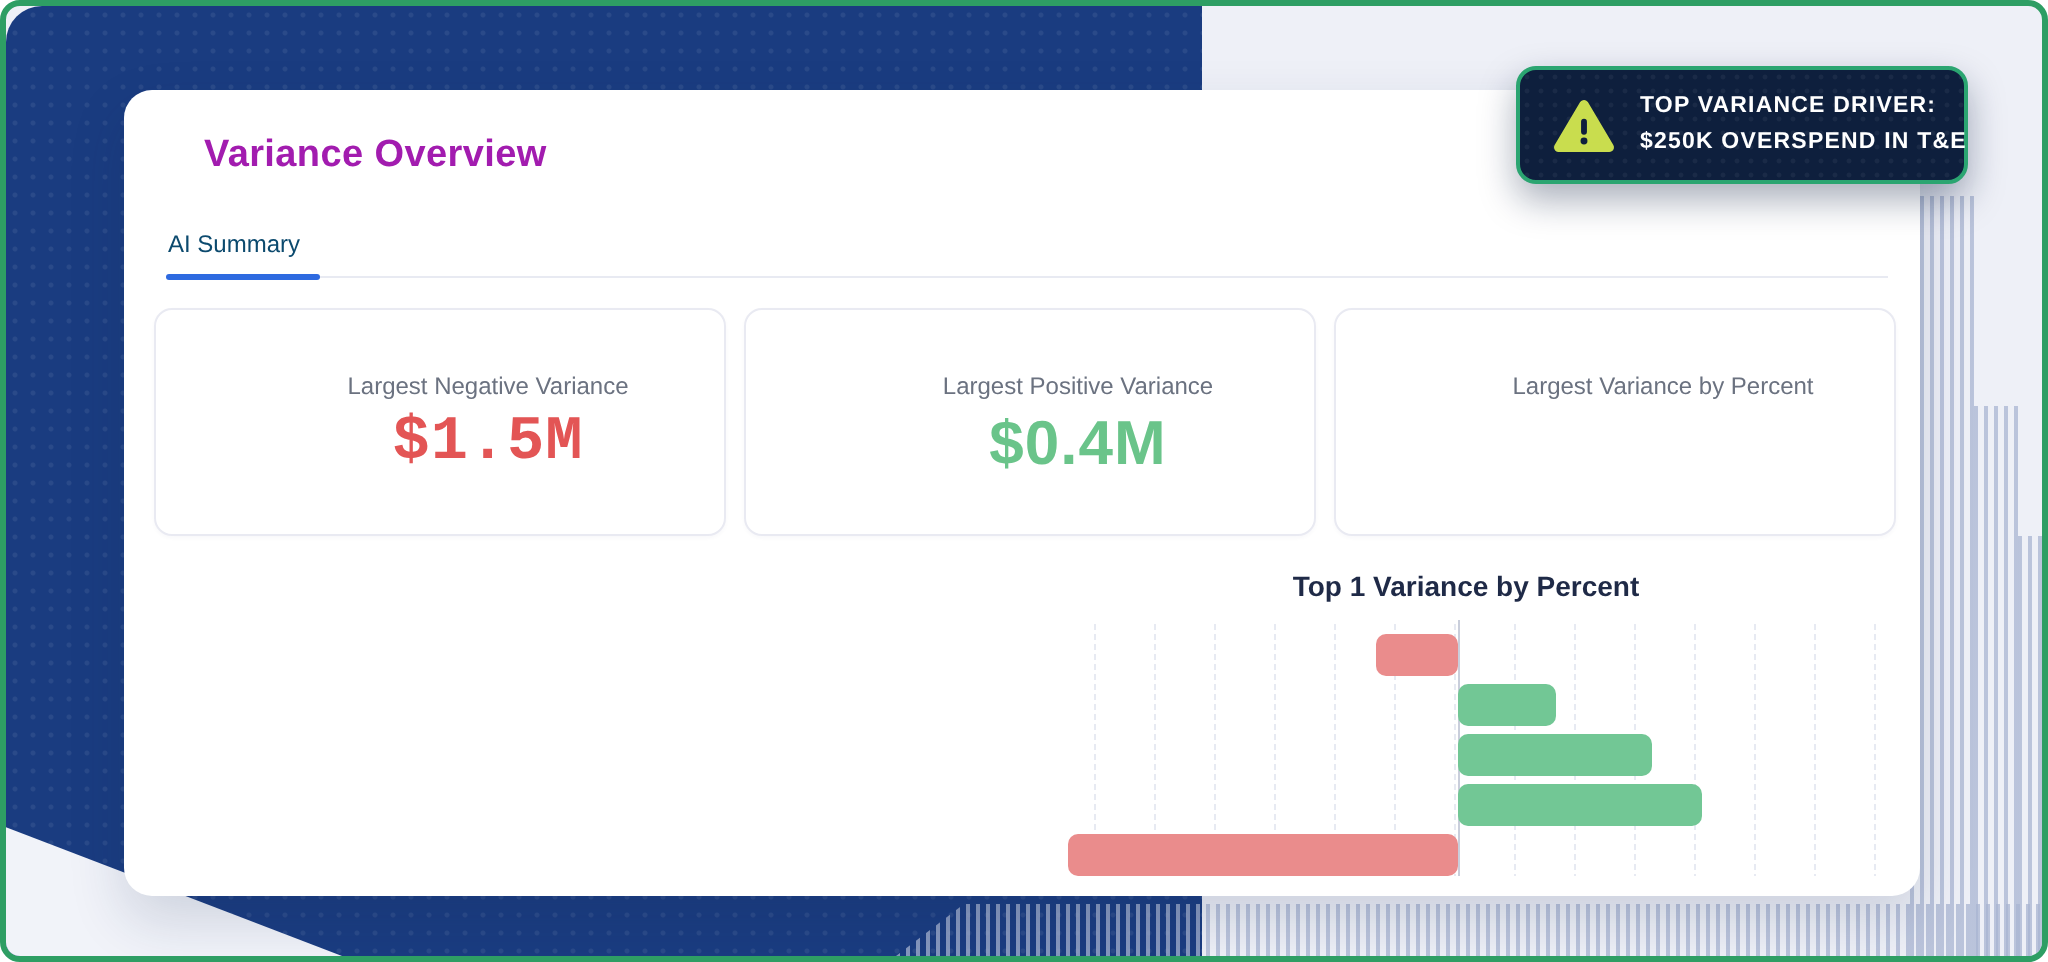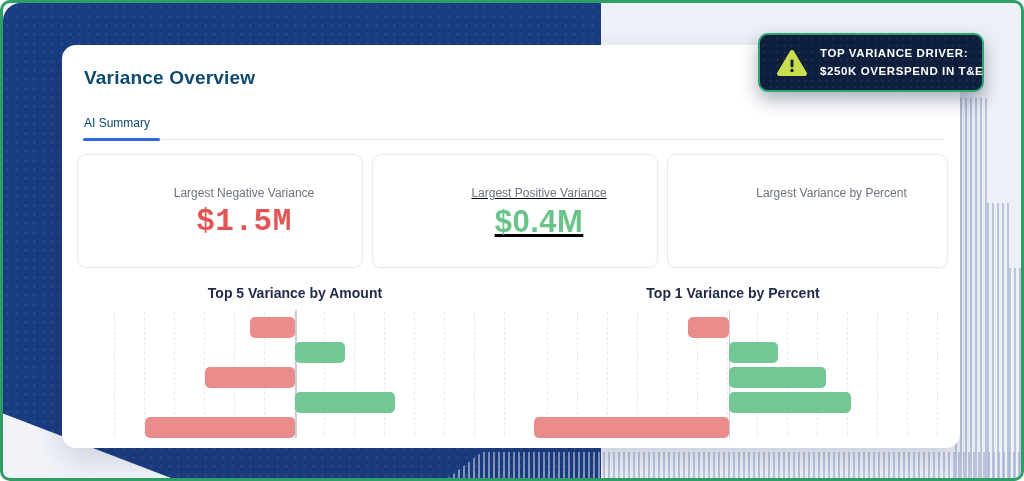--- a/index.html
+++ b/index.html
@@ -15,35 +15,35 @@
     background:#f1f3f9;clip-path:polygon(0 8%,100% 100%,0 100%);}
   .stripes{background-image:repeating-linear-gradient(to right,var(--stripe,#a9b5d2) 0 2px,transparent 2px 5px);opacity:.75;}
   .stripe-bottom{position:absolute;left:445px;right:0;top:449px;bottom:0;
     clip-path:polygon(34px 0,100% 0,100% 100%,0 100%);}
   .stripe-step-a{position:absolute;left:952px;top:95px;width:32px;bottom:0;}
   .stripe-step-b{position:absolute;left:984px;top:200px;width:22px;bottom:0;}
   .stripe-step-c{position:absolute;left:1006px;top:265px;right:0;bottom:0;}
   
   .card{position:absolute;left:59px;top:42px;width:898px;height:403px;background:#ffffff;
     border-radius:14px;box-shadow:0 12px 28px rgba(25,45,90,.16);}
-  .page-title{position:absolute;left:22px;top:22px;font-size:19px;font-weight:bold;
-    color:#0c4a6e;letter-spacing:.2px;}
+  .page-title{position:absolute;left:40px;top:22px;font-size:19px;font-weight:bold;
+    color:#a21caf;letter-spacing:.2px;}
   .tabbar{position:absolute;left:21px;right:16px;top:68px;border-bottom:1px solid #e8eaf2;}
   .tab{display:inline-block;font-size:12px;color:#0c4a6e;padding:0 2px 9px 1px;cursor:pointer;position:relative;}
   .tab .underline{position:absolute;left:0;bottom:-2px;width:77px;height:3px;
     background:var(--tab-accent,#2e6ae0);border-radius:2px;}
   
   .stat-card{position:absolute;top:109px;height:114px;background:#fff;border:1px solid #e9eaf2;
     border-radius:9px;box-sizing:border-box;text-align:center;box-shadow:0 1px 2px rgba(30,40,80,.03);padding-left:48px;}
   .stat-card .label{margin-top:31px;font-size:12px;color:#6b7280;}
   .stat-card .value{margin-top:4px;font-size:31px;font-weight:bold;letter-spacing:.5px;}
   .value.neg{color:var(--negative-text,#e35555);font-family:Liberation Mono, monospace;}
   .value.pos{color:var(--positive-text,#6ac48a);}
   .stat-1{left:15px;width:286px;}
-  .stat-2{left:310px;width:286px;text-decoration:underline;}
+  .stat-2{left:310px;width:286px;}
   .stat-3{left:605px;width:281px;}
   
   .chart{position:absolute;top:240px;}
   .chart-amount{left:23px;width:420px;}
   .chart-percent{left:456px;width:430px;}
   .chart-title{text-align:center;font-size:14px;font-weight:bold;color:#1f2a47;margin-bottom:9px;}
   .plot{position:relative;height:128px;padding-top:7px;box-sizing:border-box;
     background-image:
       repeating-linear-gradient(to bottom,#ffffff 0 2px,transparent 2px 5px),
       repeating-linear-gradient(to right,transparent 0 29px,#e7eaf2 29px 30px);}
@@ -89,41 +89,20 @@
       <div class="value neg">$1.5M</div>
     </div>
     <div class="stat-card stat-2">
       <div class="label">Largest Positive Variance</div>
       <div class="value pos">$0.4M</div>
     </div>
     <div class="stat-card stat-3">
       <div class="label">Largest Variance by Percent</div>
     </div>
 
-    <div class="chart chart-amount">
-      <div class="chart-title">Top 5 Variance by Amount</div>
-      <div class="plot">
-          <div class="baseline" style="left: 50%;"></div>
-          <div class="bar-row">
-            <div class="bar neg" style="left: 39.2857%; width: 10.7143%;"></div>
-          </div>
-          <div class="bar-row">
-            <div class="bar pos" style="left: 50%; width: 11.9048%;"></div>
-          </div>
-          <div class="bar-row">
-            <div class="bar neg" style="left: 28.5714%; width: 21.4286%;"></div>
-          </div>
-          <div class="bar-row">
-            <div class="bar pos" style="left: 50%; width: 23.8095%;"></div>
-          </div>
-          <div class="bar-row">
-            <div class="bar neg" style="left: 14.2857%; width: 35.7143%;"></div>
-          </div>
-        </div>
-    </div>
     <div class="chart chart-percent">
       <div class="chart-title">Top 1 Variance by Percent</div>
       <div class="plot">
           <div class="baseline" style="left: 49.0566%;"></div>
           <div class="bar-row">
             <div class="bar neg" style="left: 39.6226%; width: 9.43396%;"></div>
           </div>
           <div class="bar-row">
             <div class="bar pos" style="left: 49.0566%; width: 11.3208%;"></div>
           </div>

